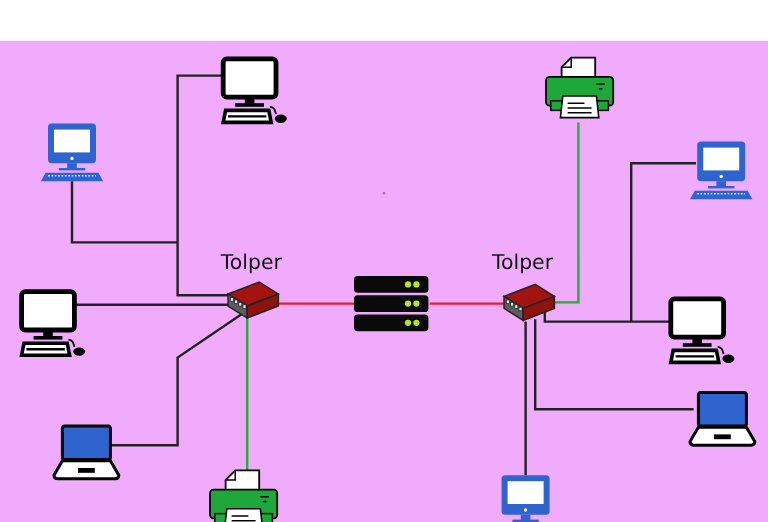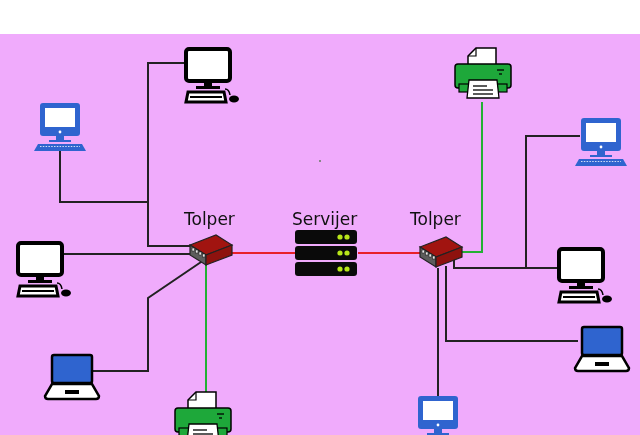--- a/index.html
+++ b/index.html
@@ -104,15 +104,14 @@
     <use href="#laptop" x="45" y="320"></use>
     <use href="#printer" x="174" y="356"></use>
     <use href="#printer" x="454" y="12"></use>
     <use href="#pcBlue" x="575" y="84"></use>
     <use href="#pcBlack" x="557" y="213"></use>
     <use href="#laptop" x="575" y="292"></use>
     <use href="#pcBlue" x="412" y="362"></use>
   </svg>
 
   <div class="label" style="left:184px;top:175px;">Tolper</div>
-  <div class="label" style="left:292px;top:175px;">Servijer</div>
   <div class="label" style="left:410px;top:175px;">Tolper</div>
 </div>
 
 </body></html>

